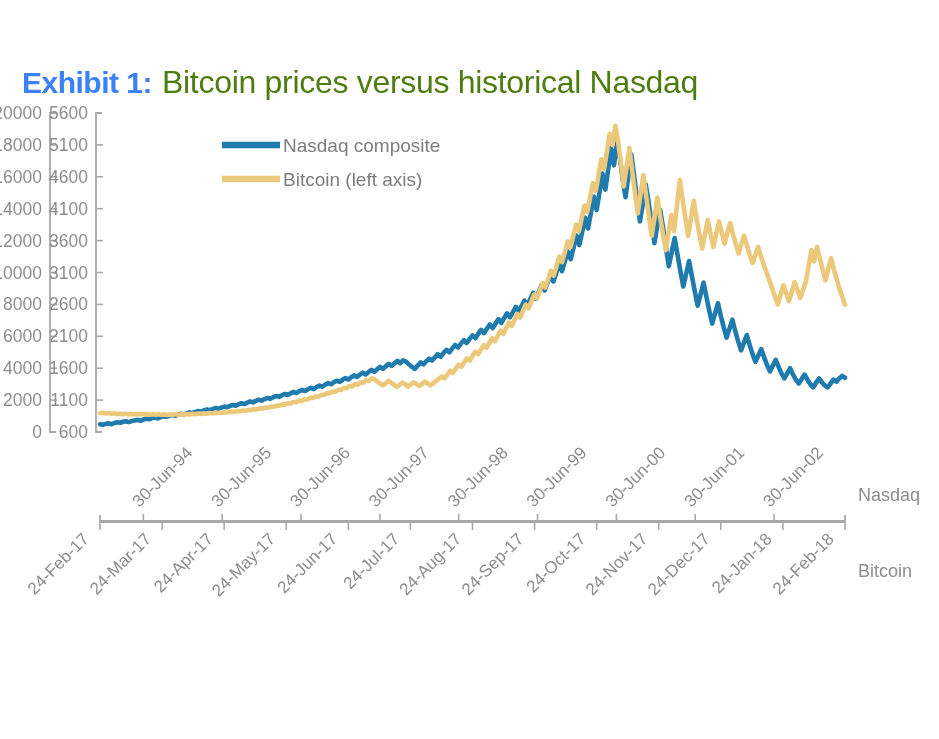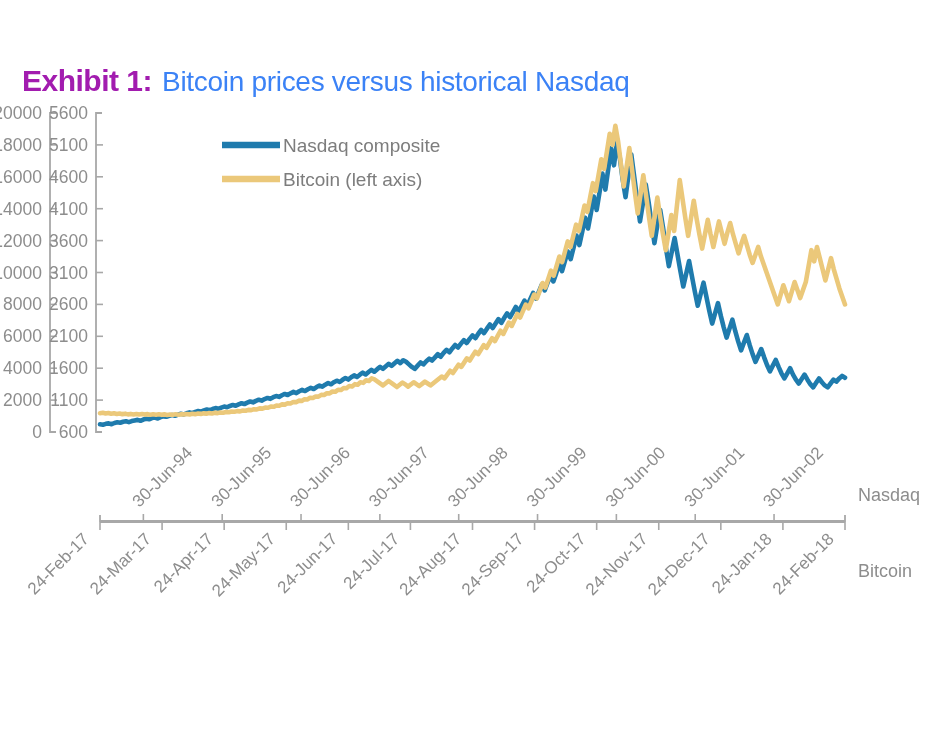--- a/index.html
+++ b/index.html
@@ -23,27 +23,27 @@
   }
   .title-row {
     position: absolute;
     left: 22px;
     top: 64px;
     white-space: nowrap;
   }
   .title-label {
     font-size: 30px;
     font-weight: bold;
-    color: #a21caf;
+    color: #3b82f6;
     letter-spacing: -0.5px;
   }
   .title-text {
-    font-size: 28px;
+    font-size: 32px;
     font-weight: normal;
-    color: #3b82f6;
+    color: #4d7c0f;
     margin-left: 10px;
     letter-spacing: -0.3px;
   }
   .source-row {
     position: absolute;
     left: 24px;
     top: 632px;
     font-size: 19px;
     color: #3b3b3b;
     white-space: nowrap;

